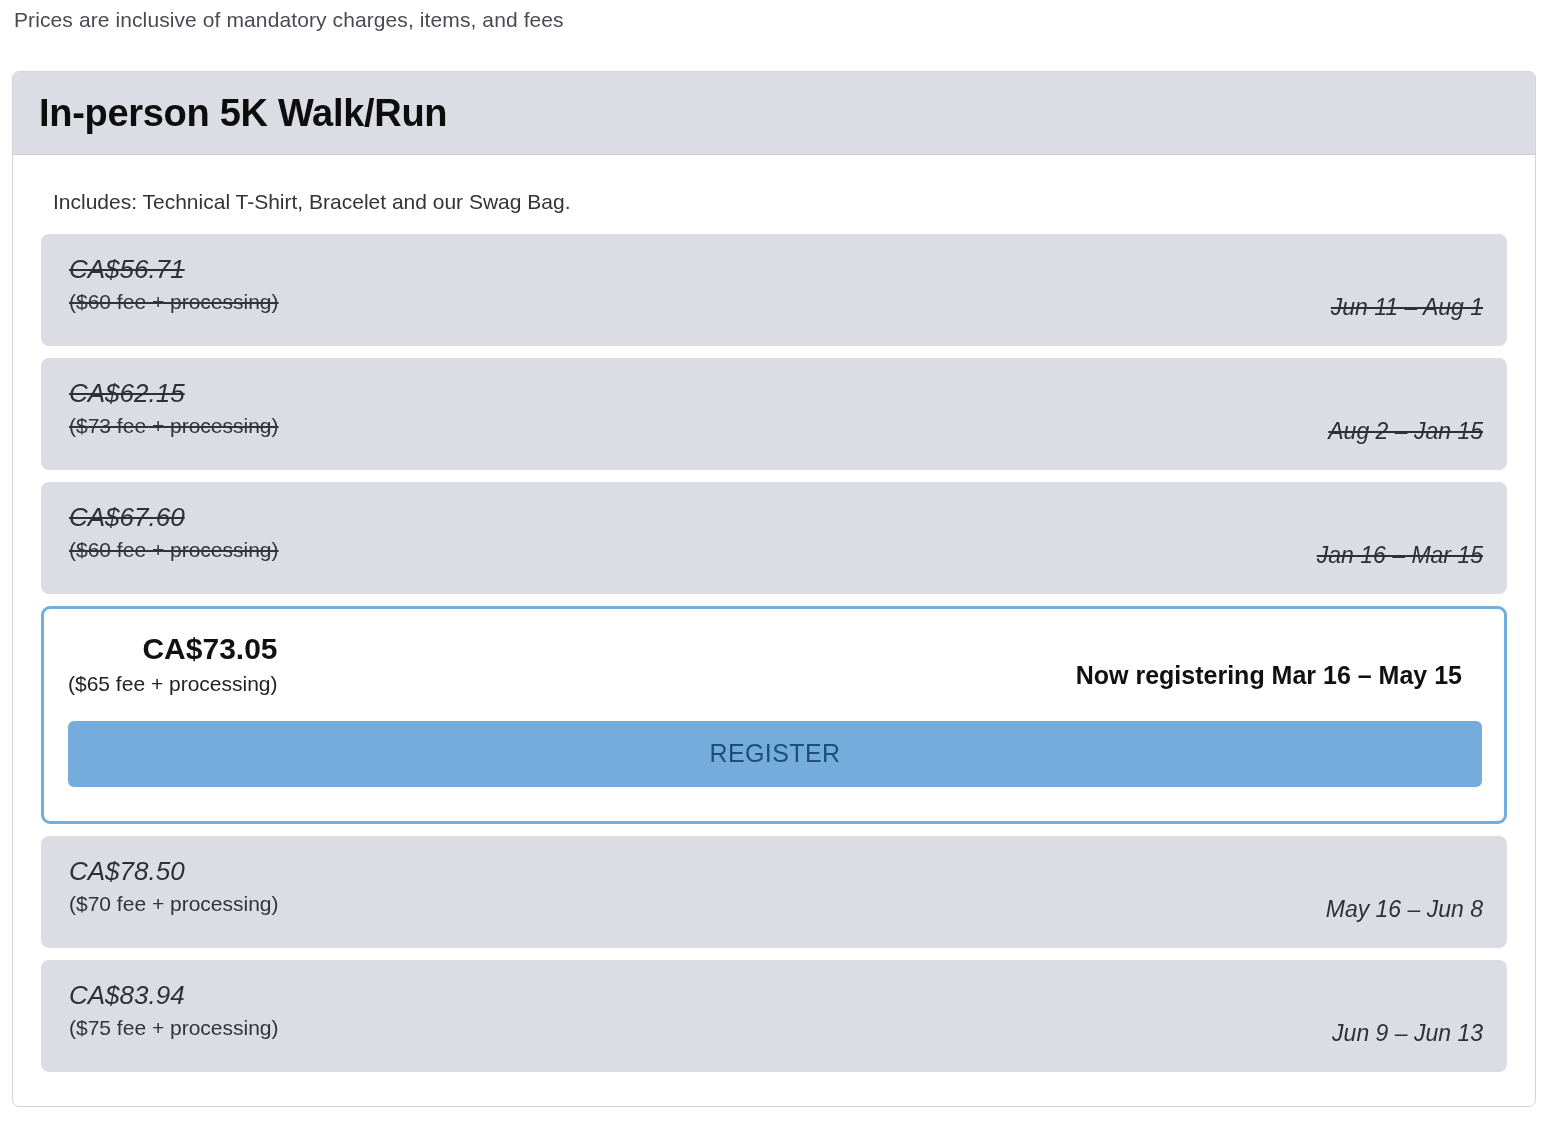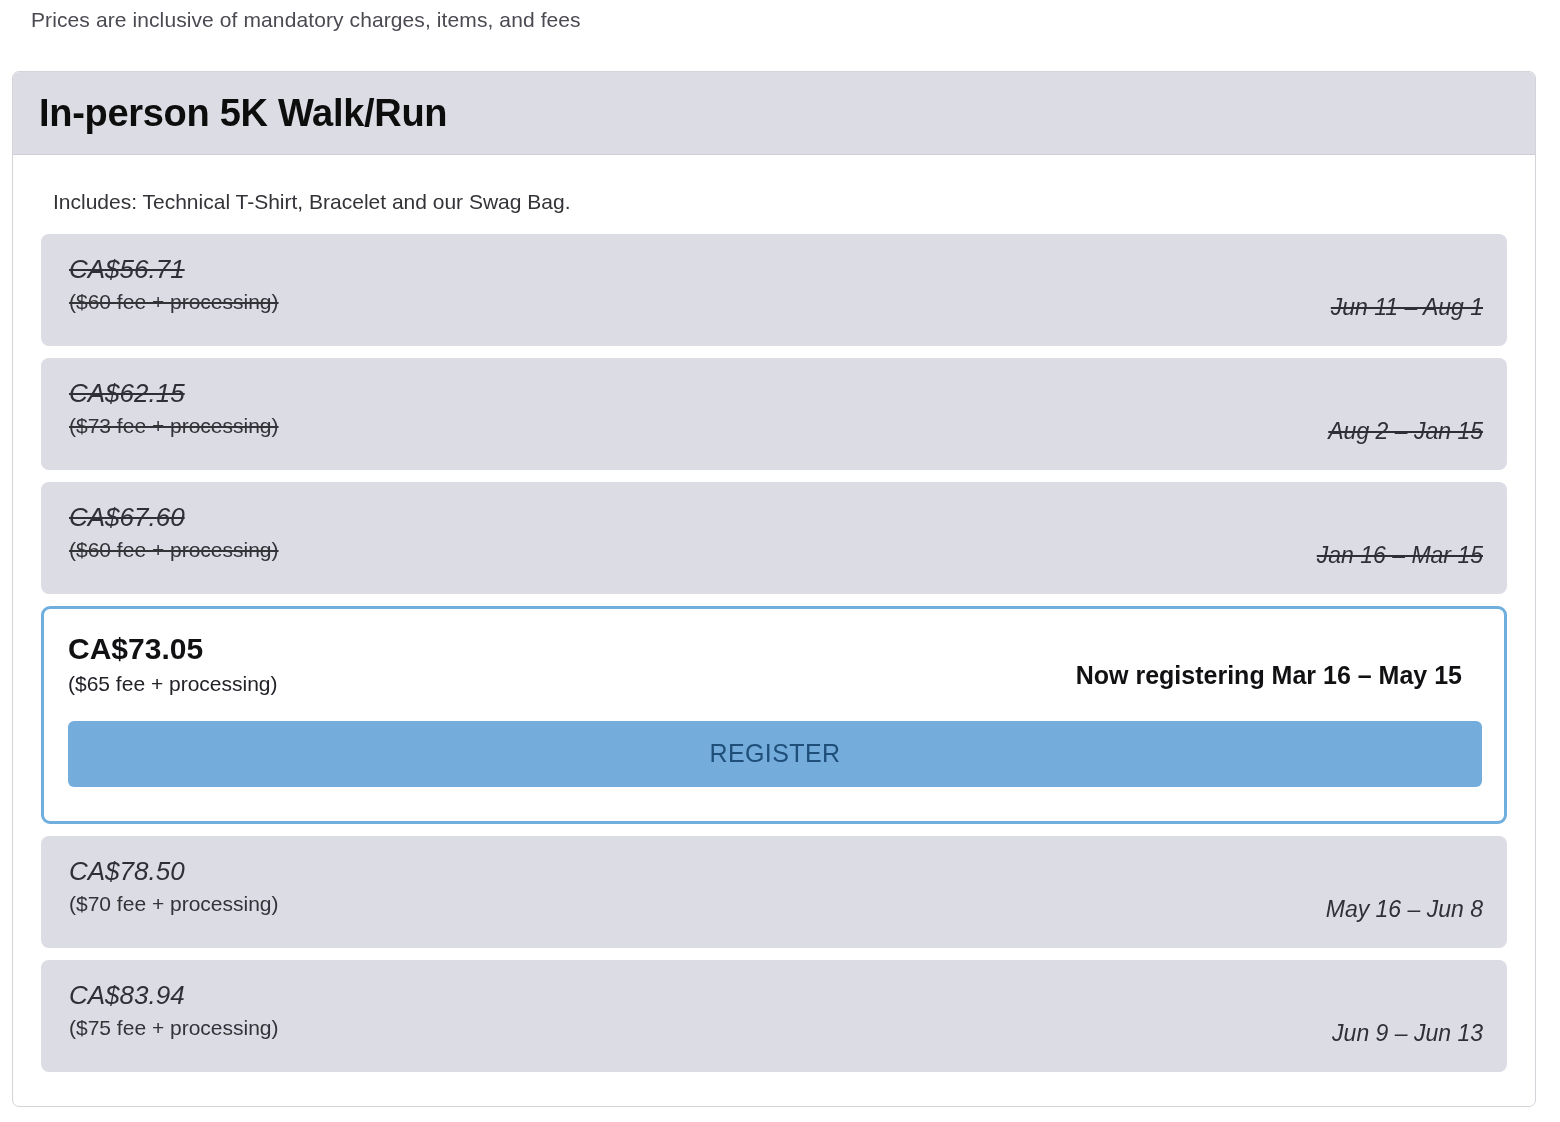--- a/index.html
+++ b/index.html
@@ -10,21 +10,21 @@
   body {
     width: 1560px; height: 1122px;
     font-family: "Liberation Sans", sans-serif;
     -webkit-font-smoothing: antialiased;
   }
 
   .page { position: relative; width: 1560px; height: 1122px; }
 
   .notice {
     position: absolute;
-    left: 31px; top: 8px;
+    left: 14px; top: 8px;
     font-size: 21px;
     color: #4a4a52;
     letter-spacing: 0.1px;
   }
 
   .card {
     position: absolute;
     left: 12px; top: 71px;
     width: 1524px;
     height: 1036px;
@@ -108,20 +108,21 @@
     border: 3px solid #6faedd;
     border-radius: 9px;
     min-height: 218px;
     padding: 24px 22px 22px 24px;
     display: block;
   }
   .active-top {
     display: flex;
     align-items: flex-start;
     justify-content: space-between;
+    text-align: right;
   }
   .row.active .price {
     font-size: 30px;
     font-style: normal;
     font-weight: bold;
     color: #111114;
   }
   .row.active .fee {
     font-style: normal;
     color: #222228;

